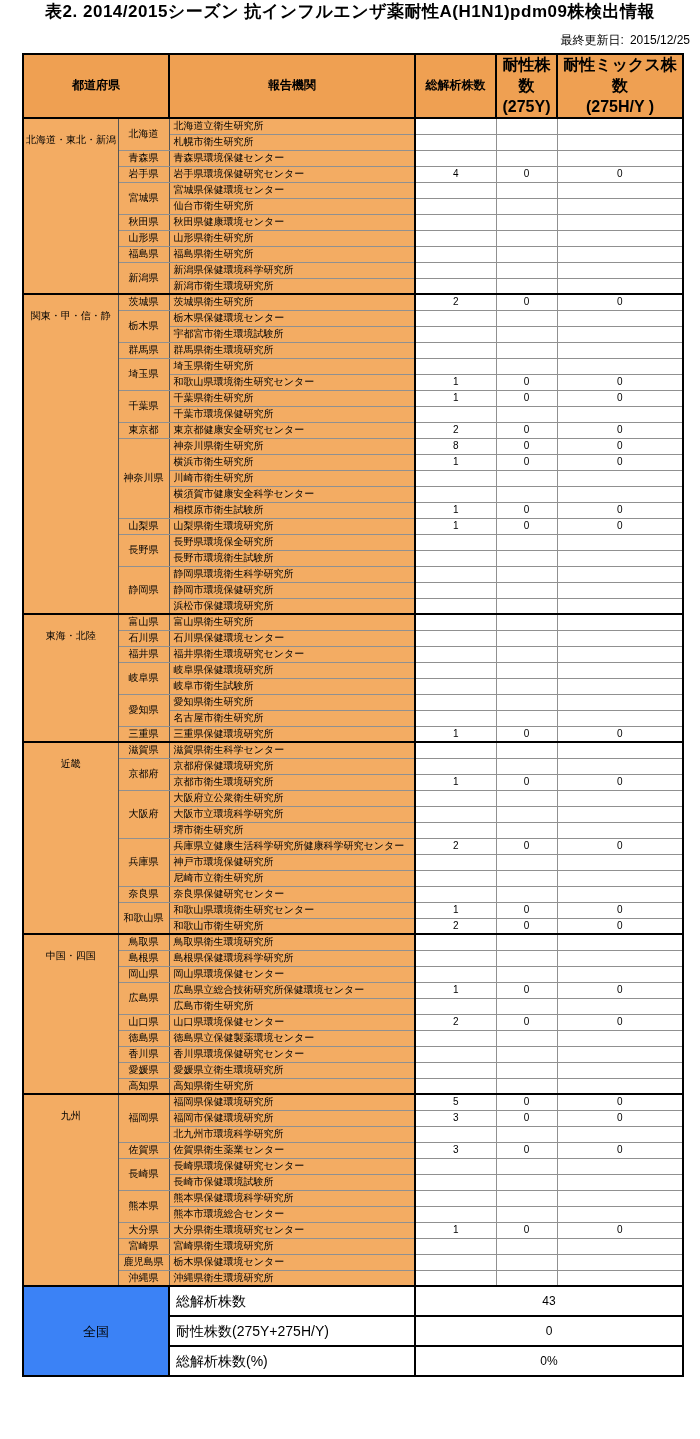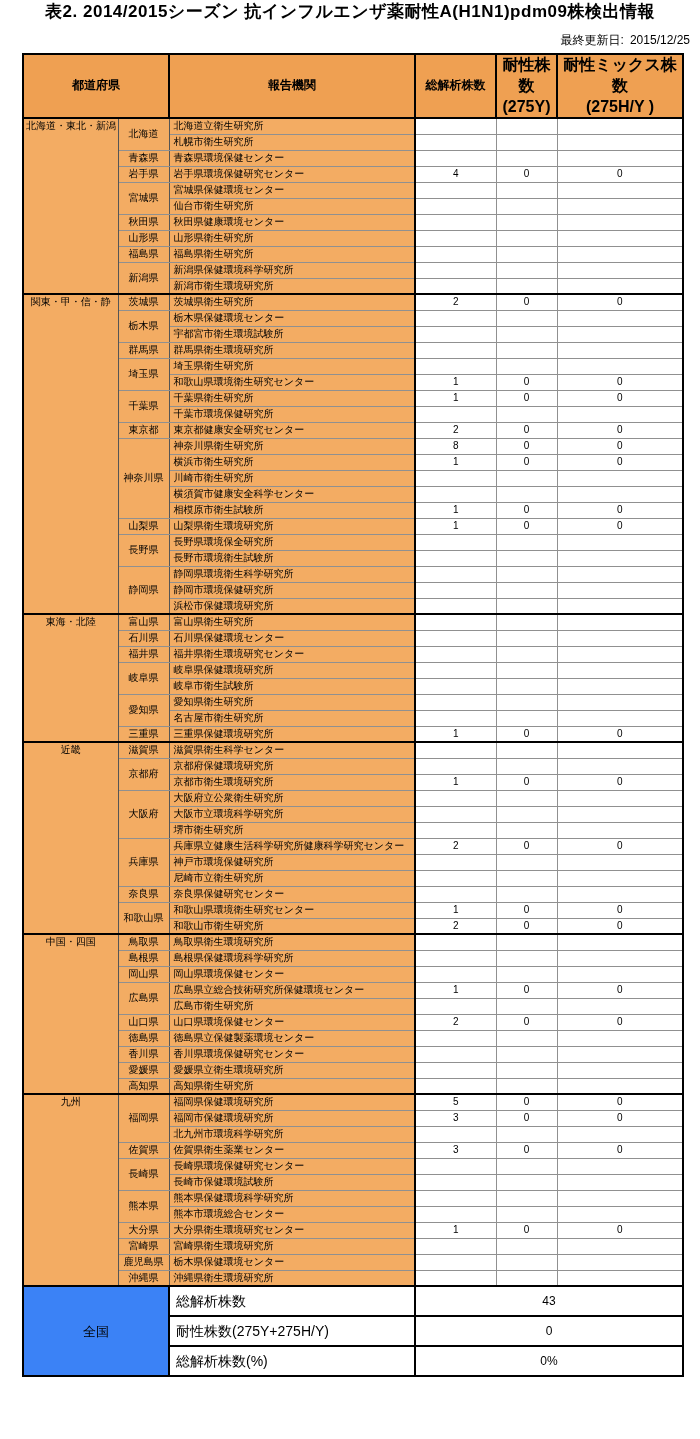--- a/index.html
+++ b/index.html
@@ -20,21 +20,21 @@
   col.c-pref{width:51px;}
   col.c-inst{width:246px;}
   col.c-total{width:81px;}
   col.c-res{width:61px;}
   col.c-mix{width:126px;}
   th{background:var(--header-bg);border:2px solid var(--strong);height:42px;font-size:12px;font-weight:bold;white-space:pre-line;line-height:1.3;padding:0 1px;}
   th.h-res,th.h-mix{font-size:16px;}
   td{border:1px solid var(--grid);height:16px;font-size:10px;line-height:1.05;padding:0 2px;overflow:hidden;white-space:nowrap;}
   tr.region-start td{border-top:2px solid var(--strong);}
   tr.pref-start td{border-top:1px solid var(--pref-line);}
-  td.region-cell{background:var(--body-bg);vertical-align:top;text-align:center;padding-top:2px;border-right:1px solid var(--pref-line);}
+  td.region-cell{background:var(--body-bg);vertical-align:top;text-align:center;padding-top:16px;border-right:1px solid var(--pref-line);}
   td.pref-cell{background:var(--body-bg);text-align:center;border-right:1px solid var(--pref-line);}
   td.inst-cell{background:var(--body-bg);text-align:left;padding-left:4px;border-right:2px solid var(--strong);}
   td.num-cell{background:#ffffff;text-align:center;}
   tfoot td{border:2px solid var(--strong);background:#ffffff;height:30px;font-size:14px;}
   td.national-cell{text-align:center;font-size:13px;background:#3b82f6;vertical-align:middle;}
   td.footer-label-cell{text-align:left;padding-left:6px;}
   td.footer-value-cell{text-align:center;font-size:12px;}
 </style>
 </head>
 <body>

